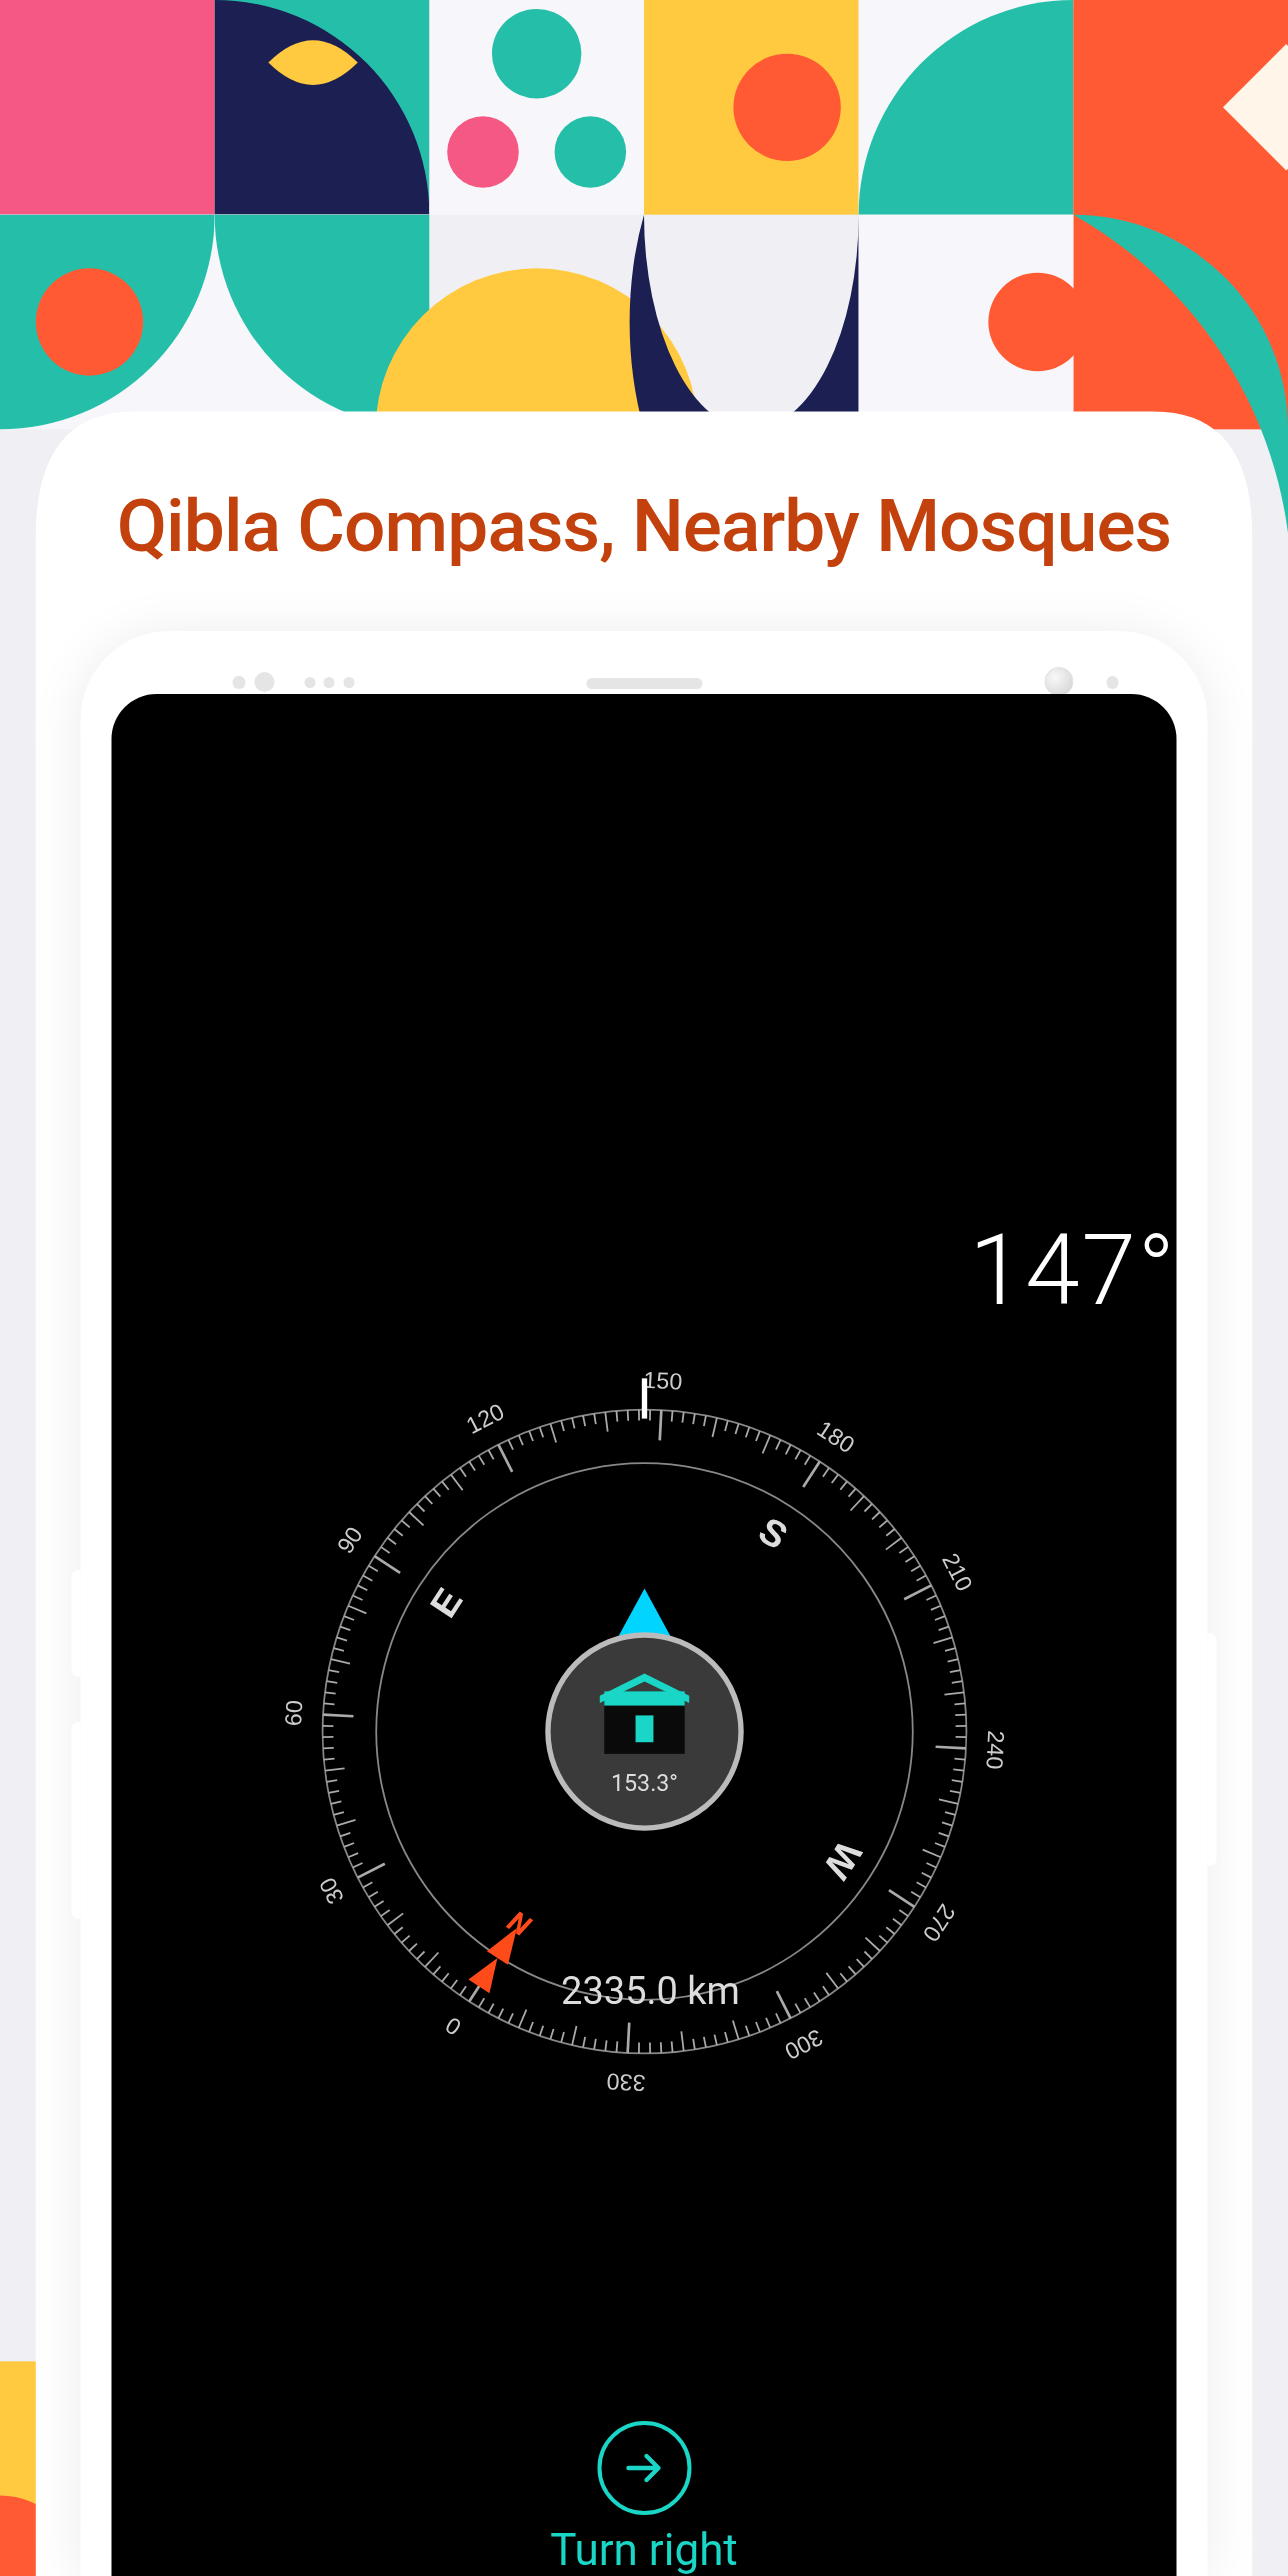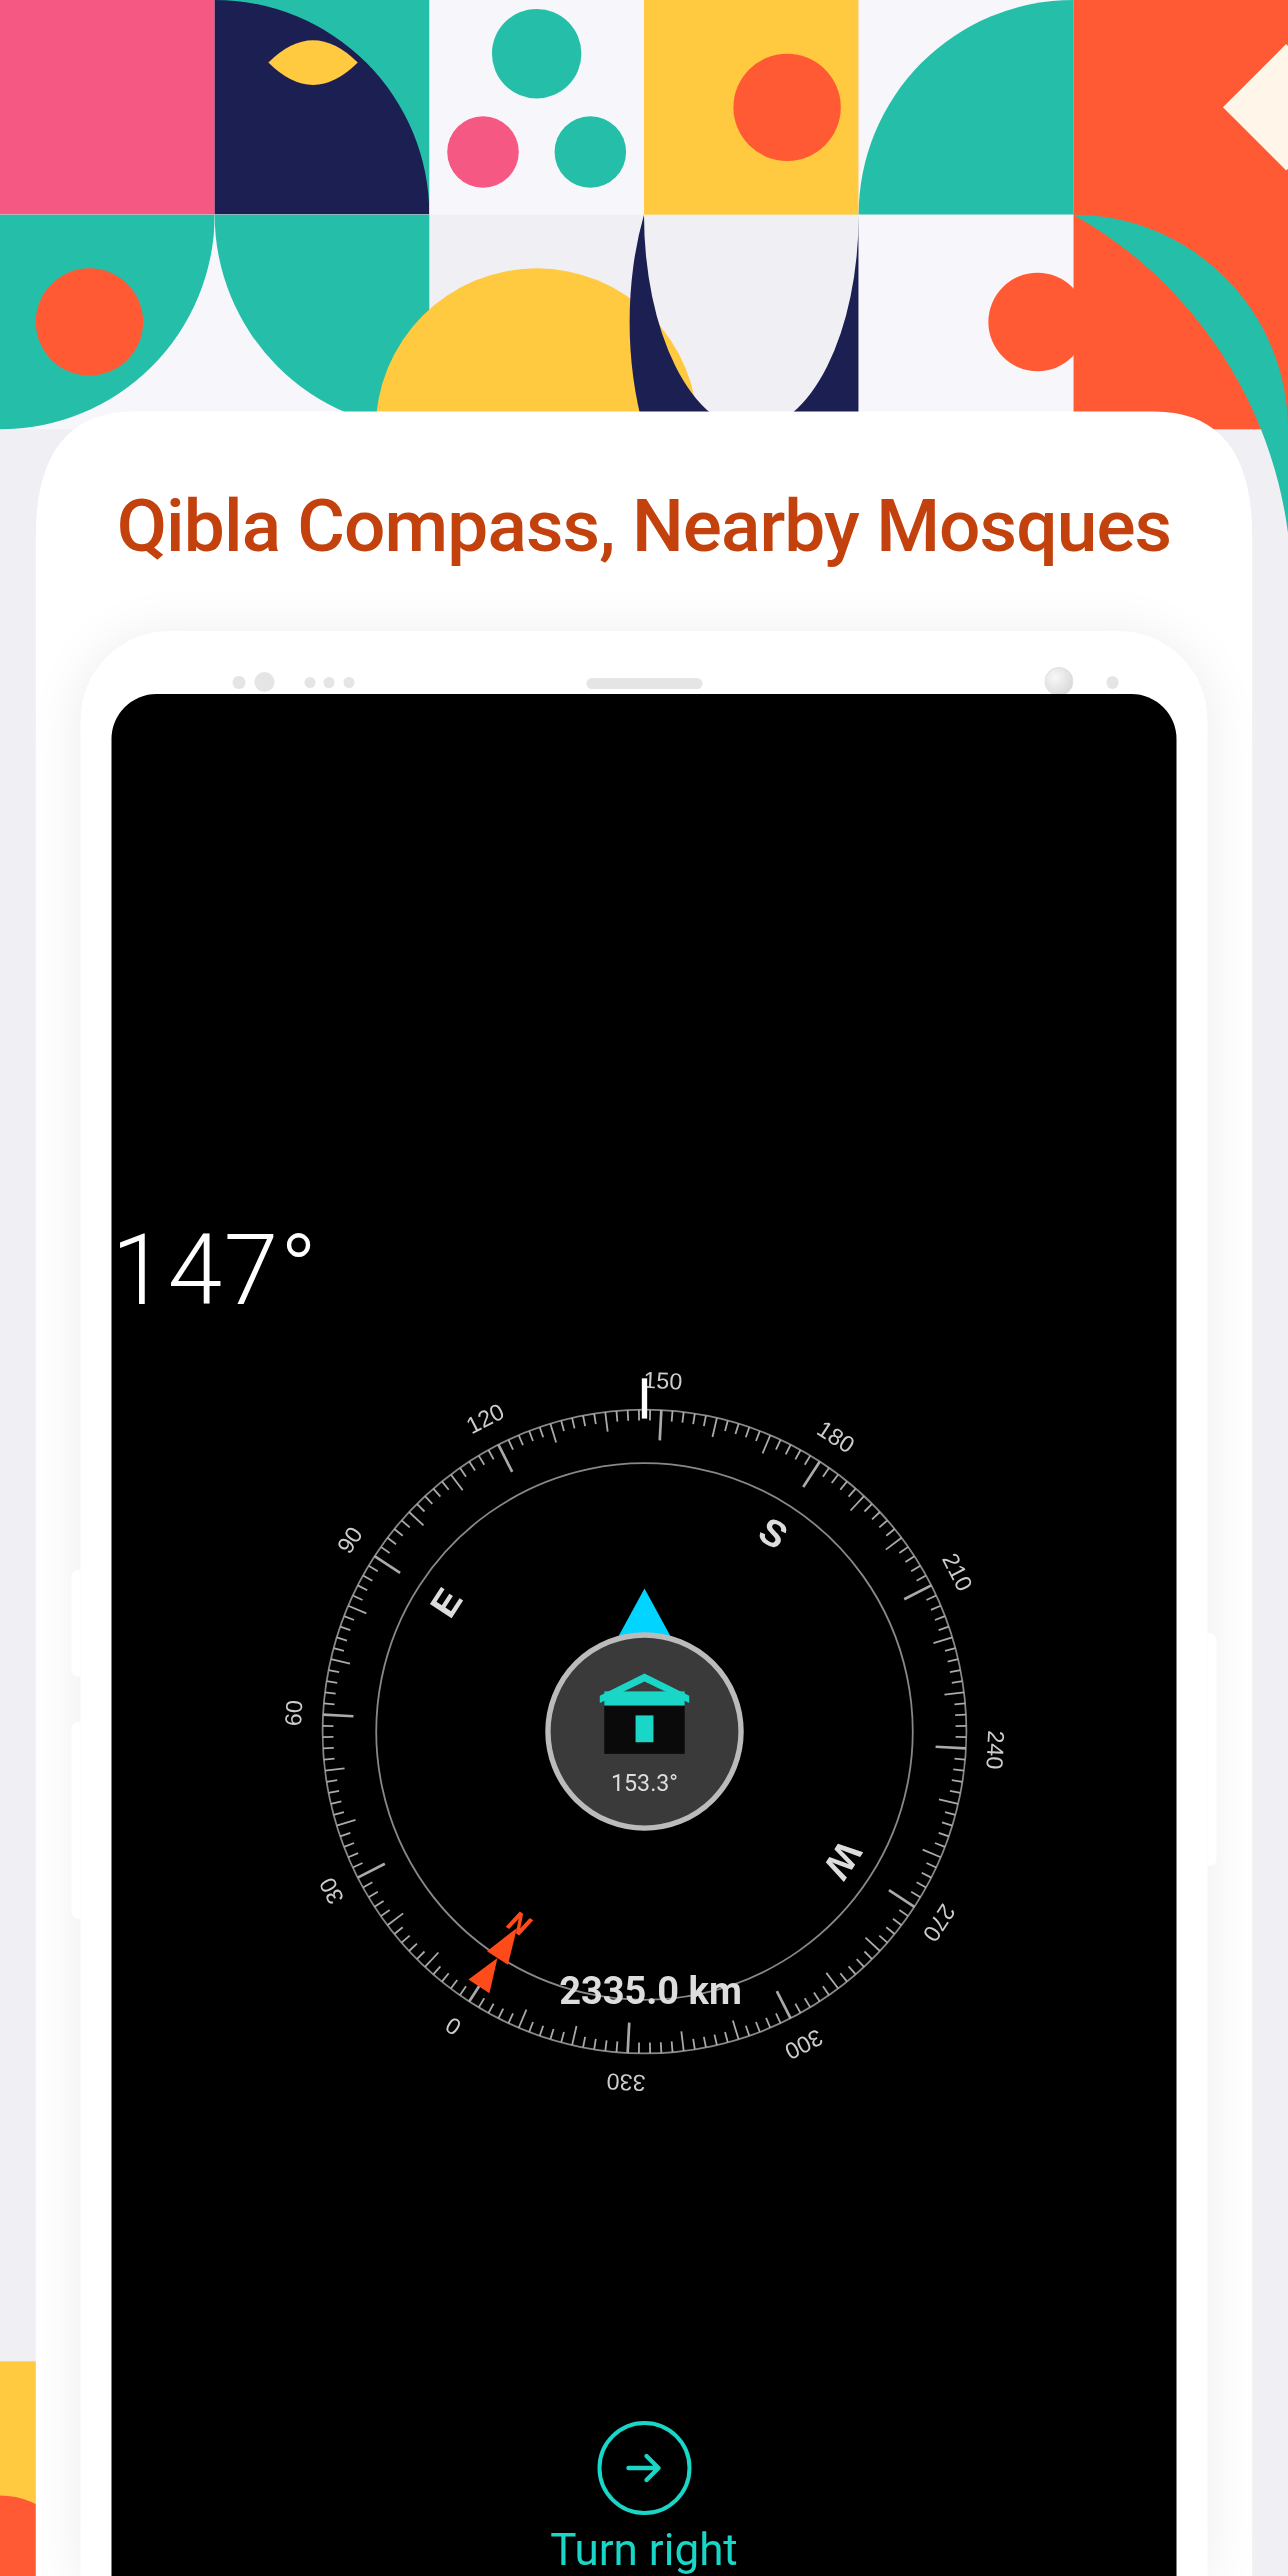--- a/index.html
+++ b/index.html
@@ -101,42 +101,42 @@
     background: #000;
     border-radius: 45px 45px 0 0;
     position: relative;
     color: #fff;
   }
   .heading-deg {
     position: absolute;
     top: 519px;
     left: 0;
     width: 100%;
-    text-align: left;
+    text-align: right;
     font-size: 98px;
     font-weight: 300;
     color: #fff;
     letter-spacing: 1.8px;
   }
   .compass-wrap {
     position: absolute;
     top: 662px;
     left: 50%;
     transform: translateX(-50%);
     width: 751px;
     height: 751px;
   }
   .distance {
     position: absolute;
     top: 1275px;
     left: 0;
     width: 100%;
     text-align: center;
     font-size: 38px;
-    font-weight: 700;
+    font-weight: 400;
     color: #ddd;
     padding-left: 13px;
   }
   .turn-block {
     position: absolute;
     bottom: 0px;
     left: 0;
     width: 100%;
     text-align: center;
   }

